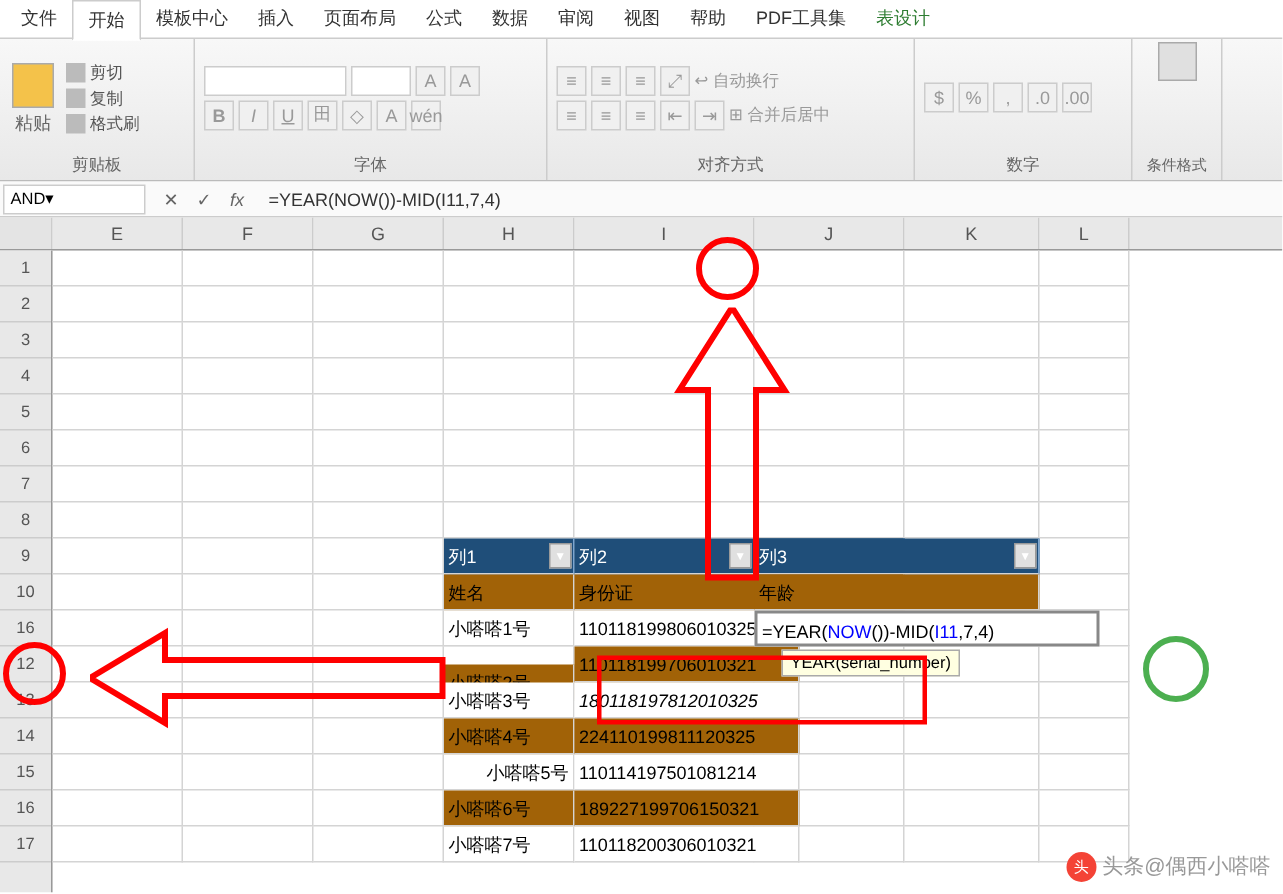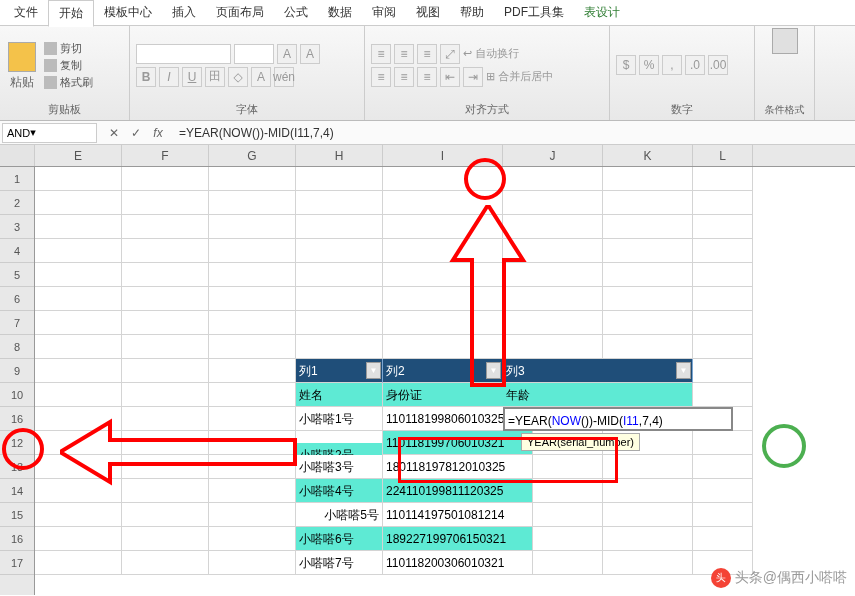--- a/index.html
+++ b/index.html
@@ -31,21 +31,21 @@
 .colhdrs{display:flex;height:22px;background:#e8e8e8;border-bottom:1px solid #999}
 .corner{width:35px;border-right:1px solid #ccc;background:#e4e4e4}
 .ch{flex:none;border-right:1px solid #ccc;text-align:center;line-height:22px;color:#555;background:#e8e8e8}
 .gbody{display:flex;height:428px}
 .rowhdrs{width:35px;background:#e8e8e8;border-right:1px solid #999}
 .rh{height:24px;border-bottom:1px solid #ccc;text-align:center;line-height:24px;color:#555;font-size:11px}
 .cells{position:relative;flex:1}
 .cell{position:absolute;height:24px;border-right:1px solid #d4d4d4;border-bottom:1px solid #d4d4d4;padding:0 3px;line-height:24px;overflow:hidden;white-space:nowrap;font-size:12px}
 .tblhdr{background:#1f4e79;color:#fff;border-right:1px solid #7ba5d1}
 .tblcell{background:#fff}
-.tblalt{background:#5eead4}
+.tblalt{background:#a16207}
 .dropdown{position:absolute;right:1px;top:3px;width:15px;height:17px;background:#e0e0e0;border:1px solid #999;display:flex;align-items:center;justify-content:center;font-size:8px}
 .editcell{background:#fff;border:2px solid #888!important}
 .tooltip{position:absolute;background:#ffffe1;border:1px solid #aaa;padding:2px 5px;font-size:11px;font-family:Arial}
 .redcircle{position:absolute;border:4px solid red;border-radius:50%}
 .redarrow{position:absolute;pointer-events:none}
 .greencircle{position:absolute;border:4px solid #4caf50;border-radius:50%}
 .redbox{position:absolute;border:3px solid red;pointer-events:none}
 .watermark{position:absolute;right:8px;bottom:8px;color:#999;font-size:14px;display:flex;align-items:center;gap:4px}
 .wicon{width:20px;height:20px;background:#f44336;border-radius:50%;display:flex;align-items:center;justify-content:center;color:#fff;font-size:10px}
 </style>
@@ -349,21 +349,21 @@
         <div class="cell tblhdr" style="left: 468px; top: 192px; width: 100px;">列3<div class="dropdown">▼</div></div>
         <div class="cell tblhdr" style="left: 468px; top: 192px; width: 190px;">列3<div class="dropdown">▼</div></div>
         <div class="cell tblalt" style="left: 261px; top: 216px; width: 87px;">姓名</div>
         <div class="cell tblalt" style="left: 348px; top: 216px; width: 220px;">身份证</div>
         <div class="cell tblalt" style="left: 468px; top: 216px; width: 190px;">年龄</div>
         <div class="cell tblcell" style="left: 261px; top: 240px; width: 87px;">小嗒嗒1号</div>
         <div class="cell tblcell" style="left: 348px; top: 240px; width: 150px;">110118199806010325</div>
         <div class="cell tblalt" style="left: 261px; top: 276px; width: 87px;">小嗒嗒2号</div>
         <div class="cell tblalt" style="left: 348px; top: 264px; width: 150px;">110118199706010321</div>
         <div class="cell tblcell" style="left: 261px; top: 288px; width: 87px;">小嗒嗒3号</div>
-        <div class="cell tblcell" style="left: 348px; top: 288px; width: 150px;">180118197812010325</div>
+        <div class="cell tblcell" style="left: 348px; top: 288px; width: 150px; font-style: italic;">180118197812010325</div>
         <div class="cell tblalt" style="left: 261px; top: 312px; width: 87px;">小嗒嗒4号</div>
         <div class="cell tblalt" style="left: 348px; top: 312px; width: 150px;">224110199811120325</div>
         <div class="cell tblcell" style="left: 261px; top: 336px; width: 87px; text-align: right;">小嗒嗒5号</div>
         <div class="cell tblcell" style="left: 348px; top: 336px; width: 150px;">110114197501081214</div>
         <div class="cell tblalt" style="left: 261px; top: 360px; width: 87px;">小嗒嗒6号</div>
         <div class="cell tblalt" style="left: 348px; top: 360px; width: 150px;">189227199706150321</div>
         <div class="cell tblcell" style="left: 261px; top: 384px; width: 87px;">小嗒嗒7号</div>
         <div class="cell tblcell" style="left: 348px; top: 384px; width: 150px;">110118200306010321</div>
         <div class="cell editcell" style="left: 468px; top: 240px; width: 230px; overflow: visible;">=YEAR(<span style="color:#00f">NOW</span>())-MID(<span style="color:#00f">I11</span>,7,4)</div>
         <div class="tooltip" style="left: 486px; top: 266px;">YEAR(serial_number)</div>

